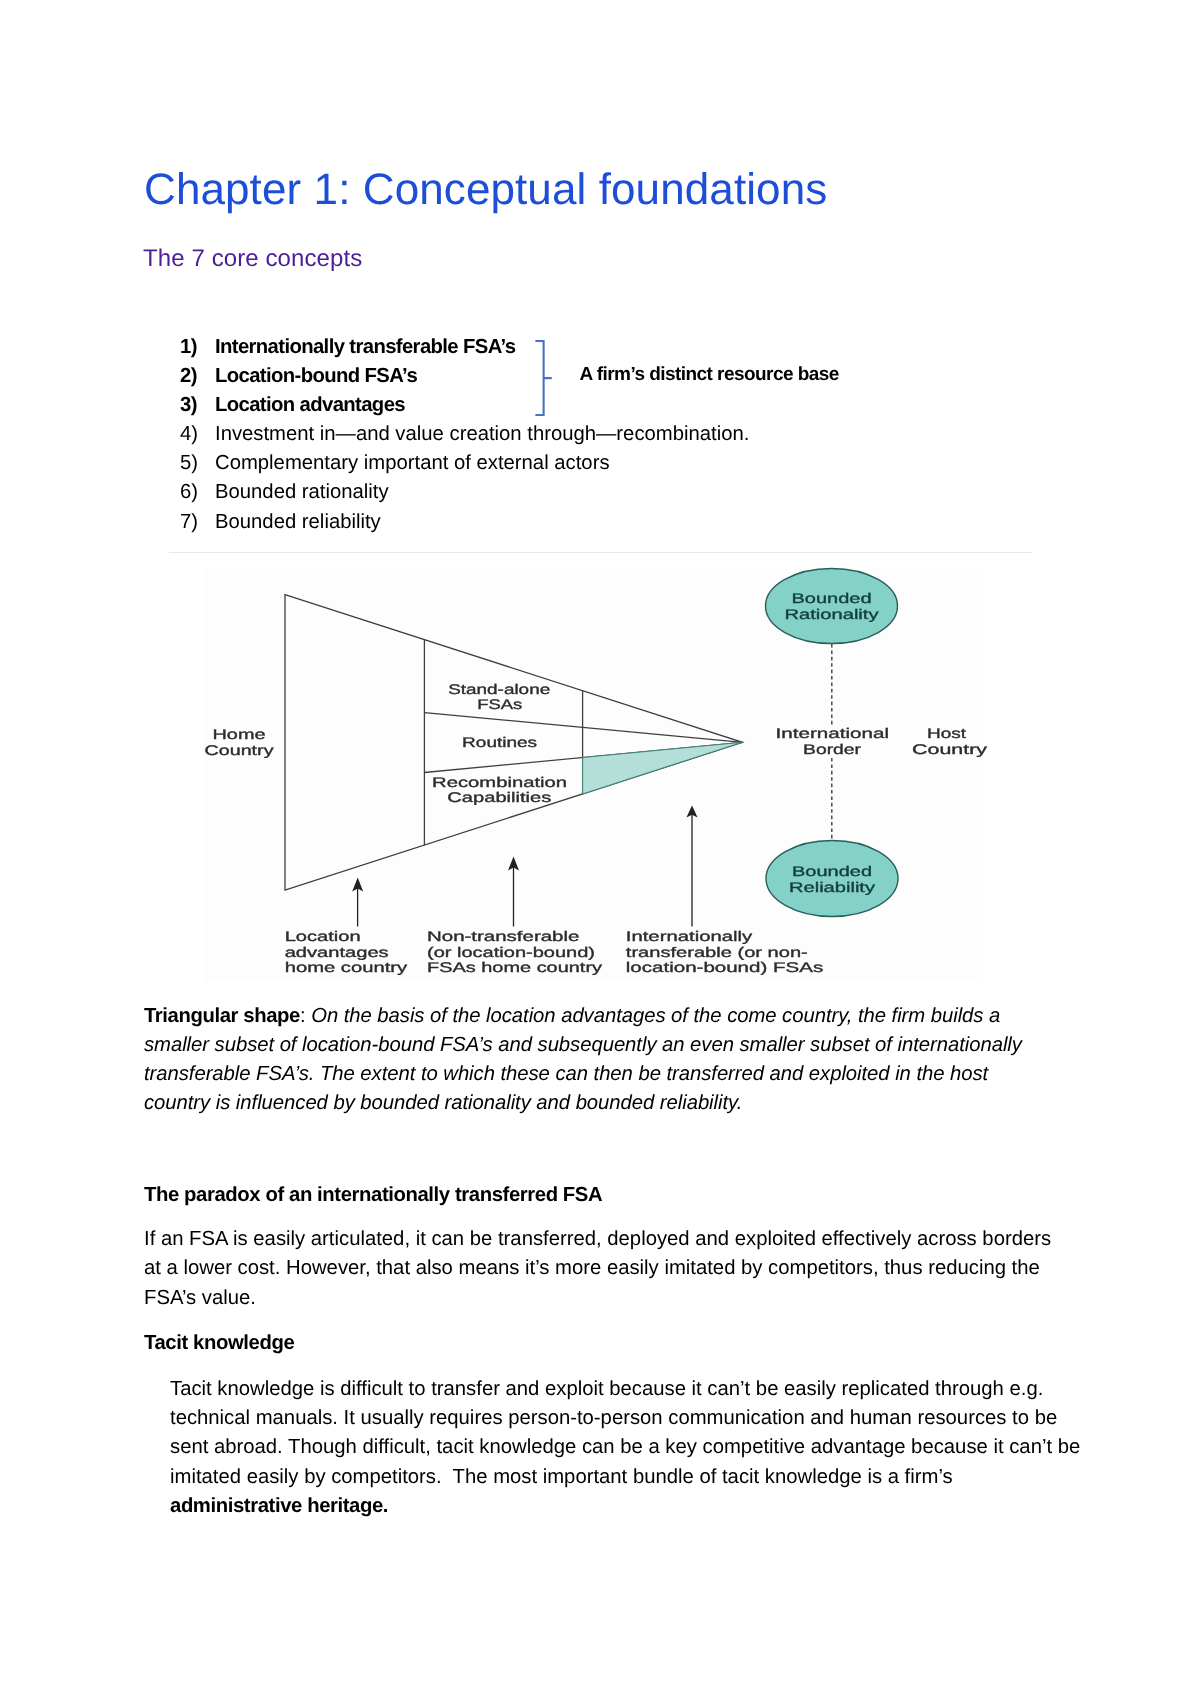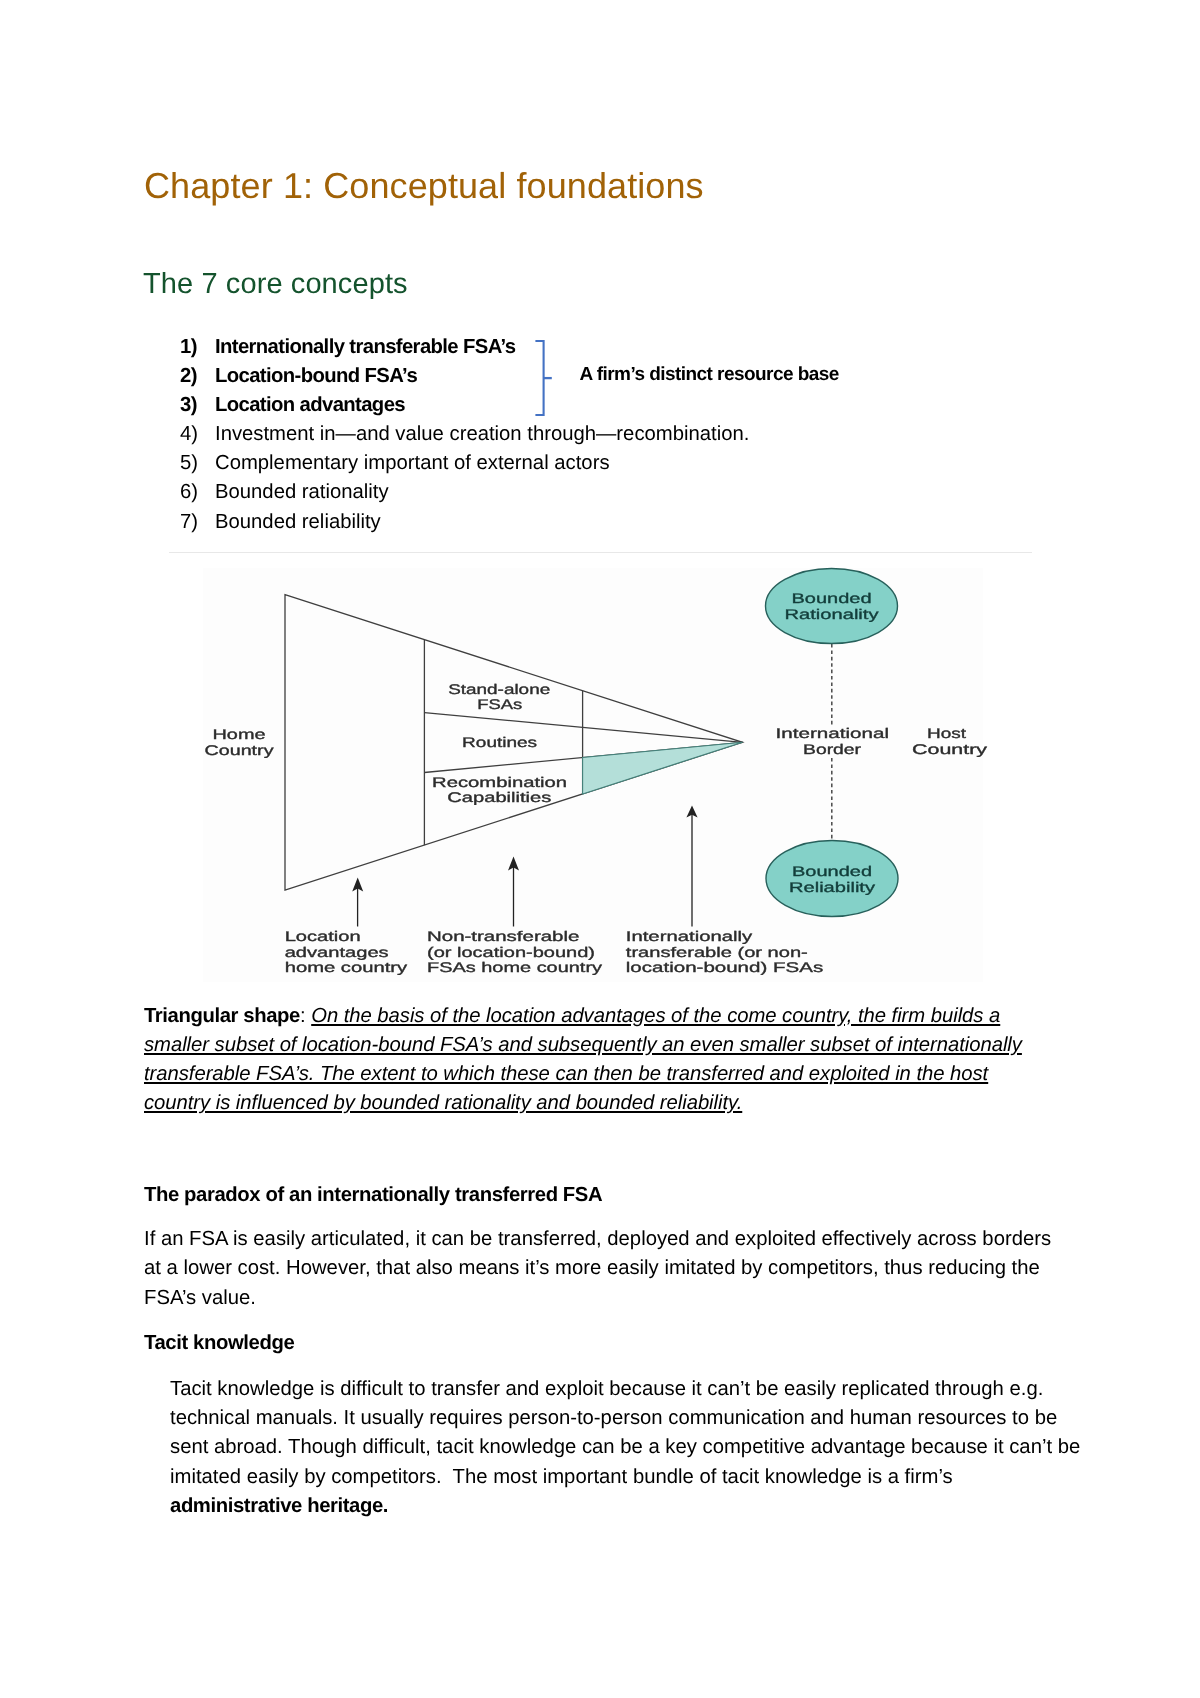--- a/index.html
+++ b/index.html
@@ -2,22 +2,22 @@
 <html><head>
 <meta charset="utf-8">
 <style>
   html,body{margin:0;padding:0;background:#fff;}
   body{width:1200px;height:1698px;font-family:"Liberation Sans",sans-serif;
        -webkit-font-smoothing:antialiased;text-rendering:geometricPrecision;}
   .page{position:relative;width:1200px;height:1698px;overflow:hidden;background:#fff;}
   .abs{position:absolute;}
 
   
-  #h1{left:144px;top:165px;font-size:36px;color:#a16207;letter-spacing:0.1px;white-space:nowrap;}
-  #h2{left:143px;top:268px;font-size:29px;color:#14532d;letter-spacing:0.1px;white-space:nowrap;}
+  #h1{left:144px;top:165px;font-size:44px;color:#1d4ed8;letter-spacing:0.1px;white-space:nowrap;}
+  #h2{left:143px;top:245px;font-size:24px;color:#4c1d95;letter-spacing:0.1px;white-space:nowrap;}
 
   
   .olist{left:144px;top:332.5px;width:900px;}
   .li{position:relative;height:29.2px;font-size:20.3px;color:#000;line-height:29.2px;}
   .li .num{position:absolute;left:36px;top:0;}
   .li .txt{position:absolute;left:71px;top:0;white-space:nowrap;}
   .li.b .num,.li.b .txt{font-weight:bold;letter-spacing:-0.62px;}
 
   #rbrace{left:535px;top:338.9px;}
   #braceLabel{left:579.5px;top:364.3px;font-size:19px;font-weight:bold;letter-spacing:-0.55px;color:#000;white-space:nowrap;}
@@ -25,21 +25,21 @@
   
   #figline{left:169px;top:552px;width:863px;height:1px;background:#e8e8e8;}
   #figsvg{left:160px;top:550px;}
   .figtxt text{font-family:"Liberation Sans",sans-serif;font-size:14px;stroke-width:0.35px;paint-order:stroke fill;}
   .figtxt{stroke:#2b2b2b;}
   .figtxt.elltxt{stroke:#123d3a;}
 
   
   .body{font-size:20.3px;color:#000;line-height:29.3px;left:144px;width:914px;margin:0;
         text-align:left;}
-  .body i{font-style:italic;text-decoration:underline;}
+  .body i{font-style:italic;}
   .body b{font-weight:bold;letter-spacing:-0.4px;}
   .bold{font-weight:bold;letter-spacing:-0.4px;}
   #caption{top:1001.5px;width:908px;}
   #caption i{letter-spacing:-0.05px;}
   #sec1h{top:1180.5px;}
   #sec1b{top:1225px;}
   #sec2h{top:1329.2px;}
   #sec2b{top:1374.7px;white-space:pre-wrap;margin-left:26px;}
 </style>
 </head>

